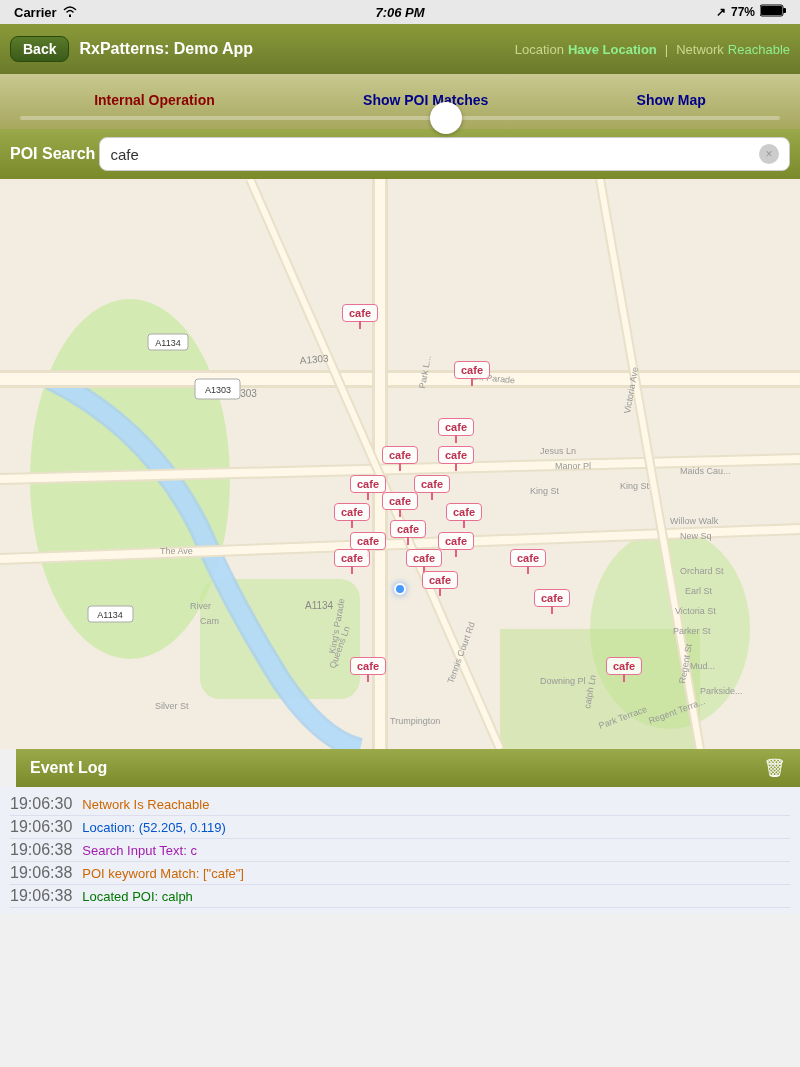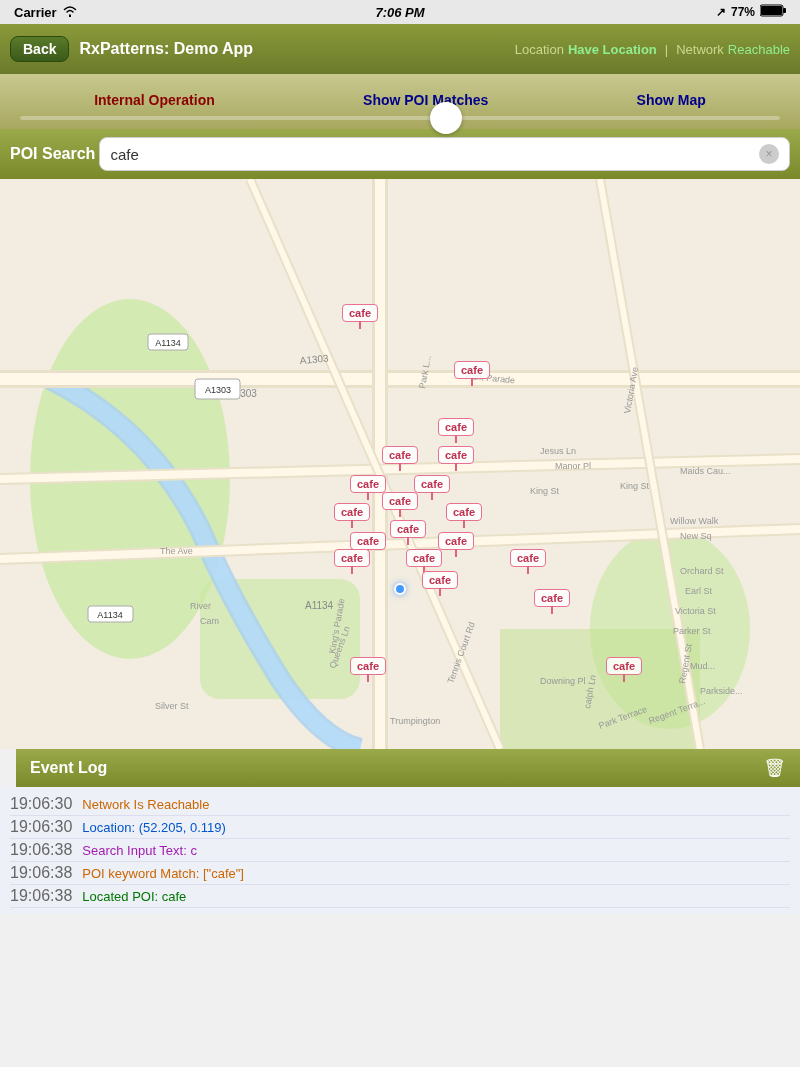--- a/index.html
+++ b/index.html
@@ -432,15 +432,15 @@
     <div class="log-entry">
       <span class="log-time">19:06:38</span>
       <span class="log-msg-purple">Search Input Text: c</span>
     </div>
     <div class="log-entry">
       <span class="log-time">19:06:38</span>
       <span class="log-msg-orange">POI keyword Match: ["cafe"]</span>
     </div>
     <div class="log-entry">
       <span class="log-time">19:06:38</span>
-      <span class="log-msg-green">Located POI: cafe</span>
+      <span class="log-msg-green">Located POI: calph</span>
     </div>
   </div>
 
 </body></html>

